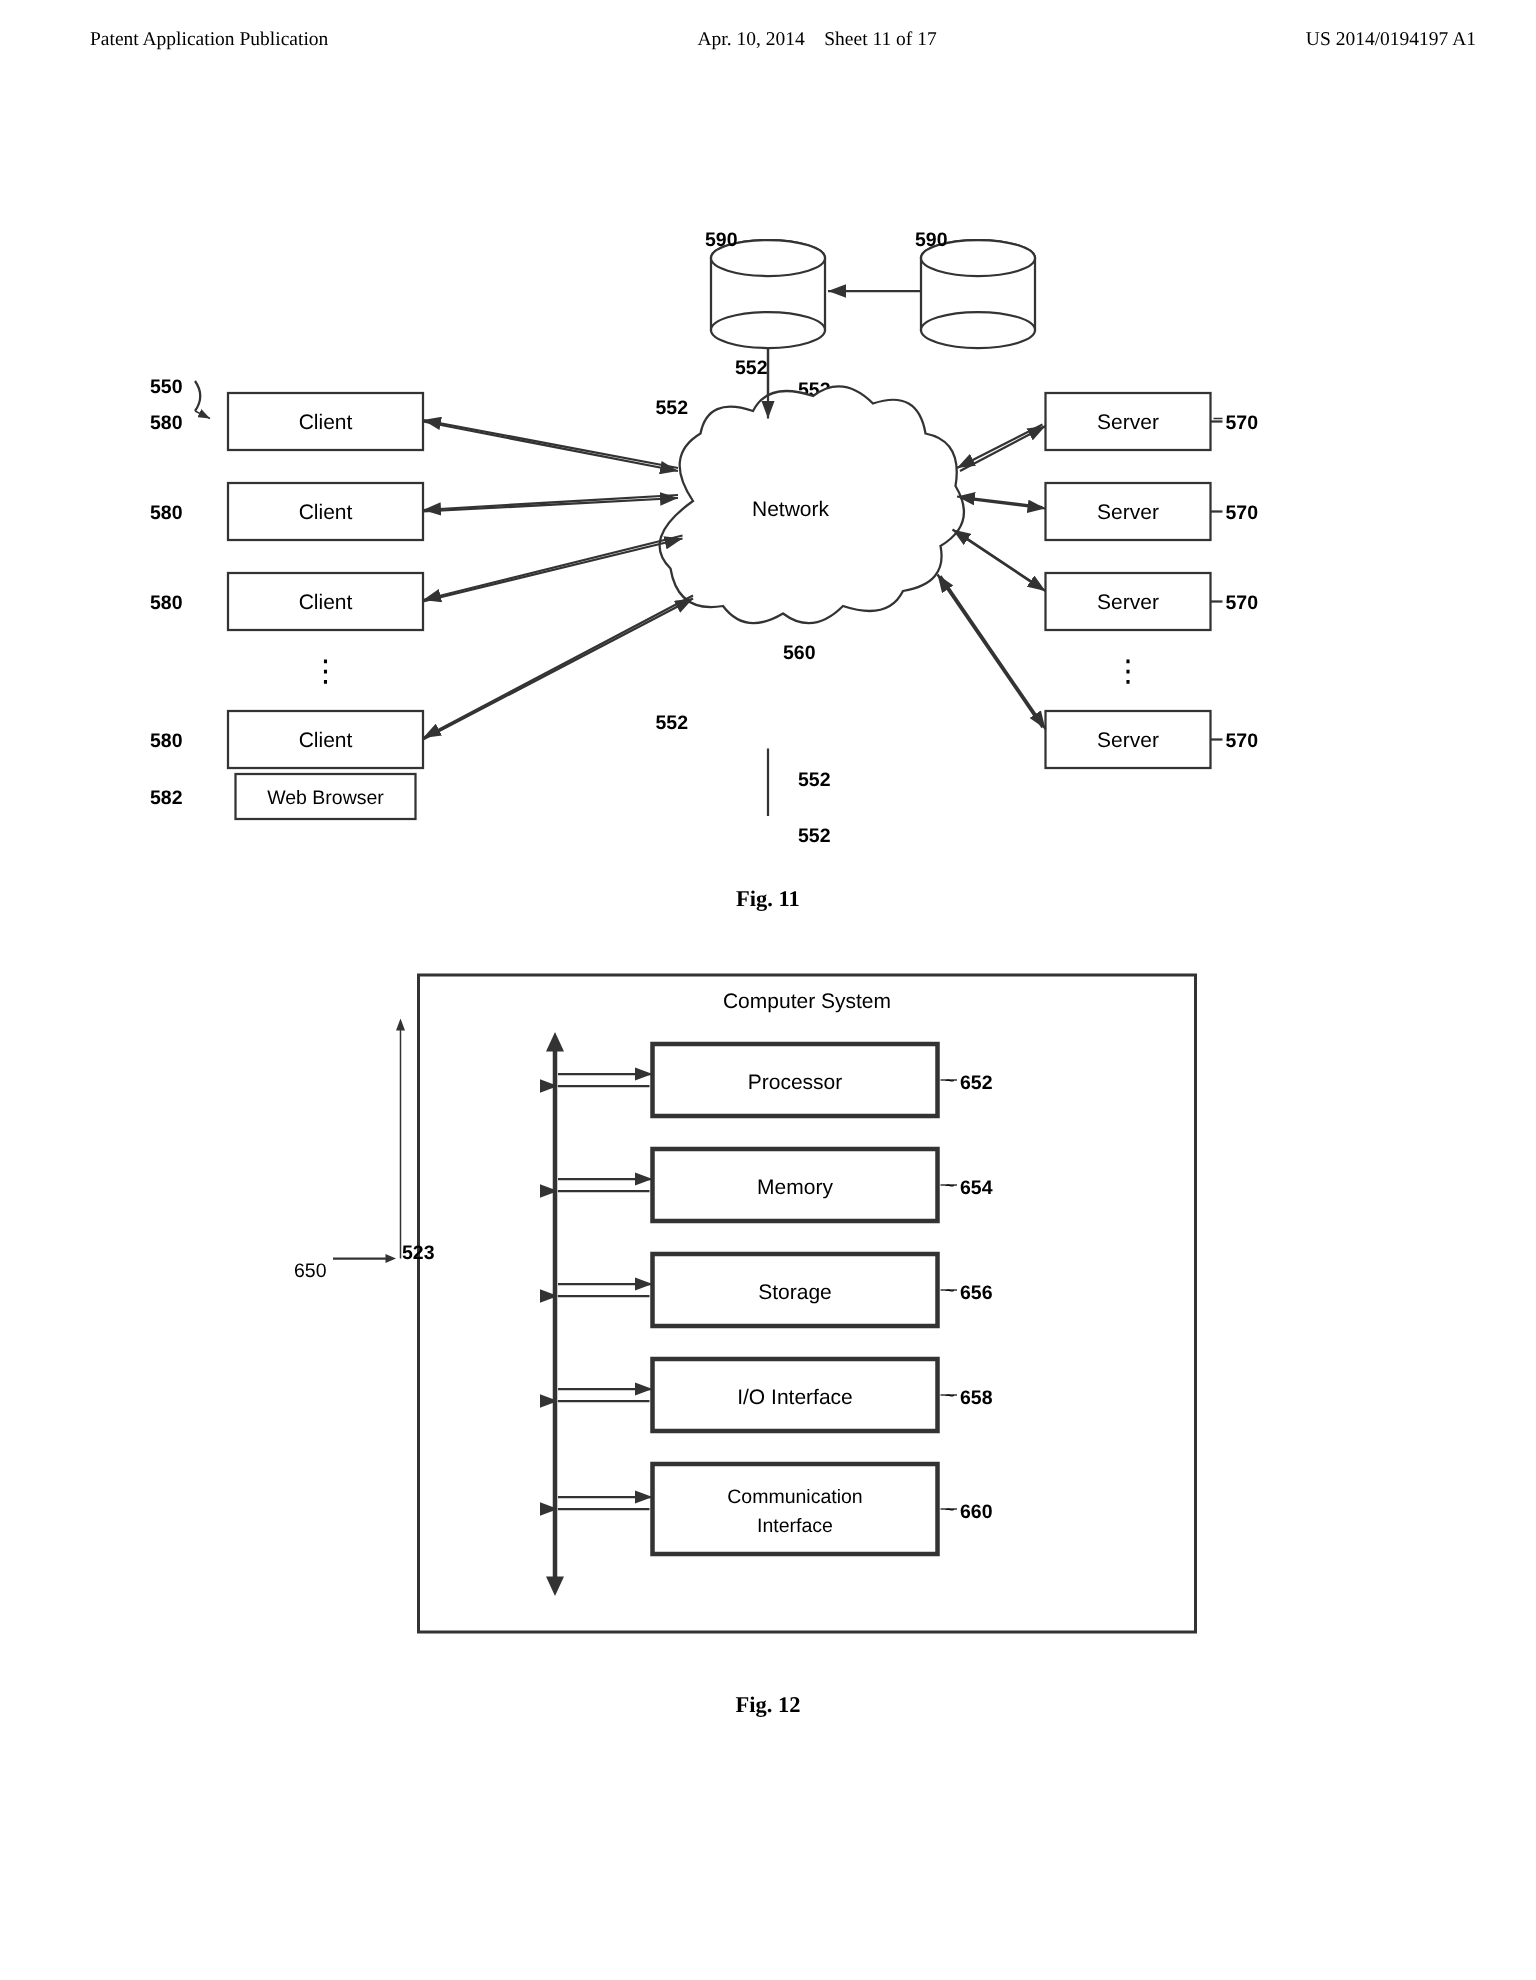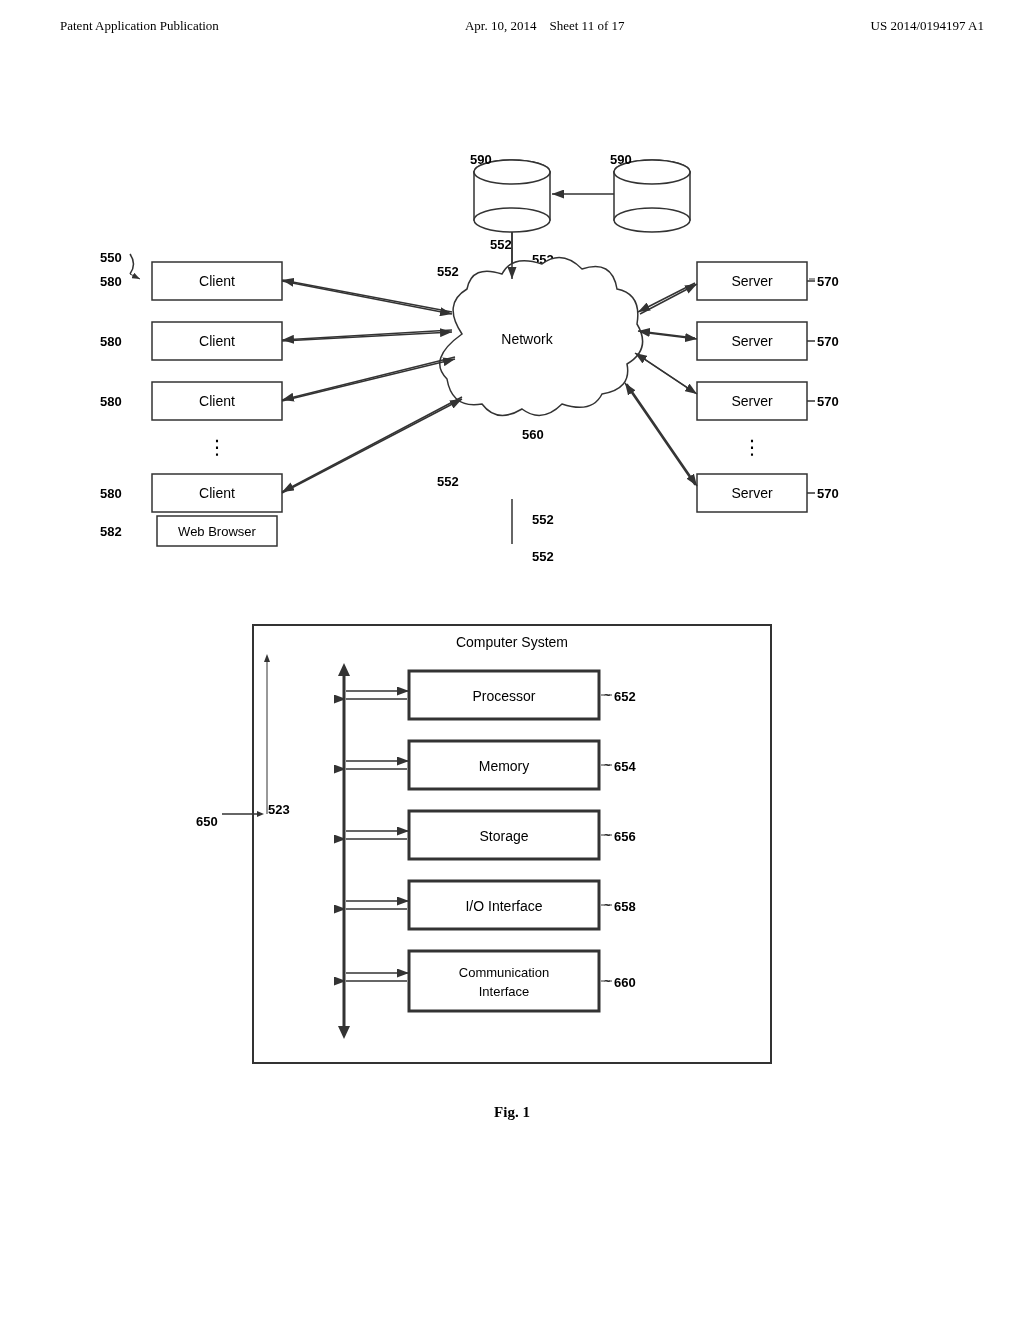--- a/index.html
+++ b/index.html
@@ -217,24 +217,27 @@
       <text x="450" y="497" font-size="13" font-weight="bold" font-family="Arial,sans-serif">552</text>
 
       <line x1="725" y1="217" x2="733" y2="217" stroke="#333" stroke-width="1.5"></line>
       <line x1="725" y1="277" x2="733" y2="277" stroke="#333" stroke-width="1.5"></line>
       <line x1="725" y1="337" x2="733" y2="337" stroke="#333" stroke-width="1.5"></line>
       <line x1="725" y1="429" x2="733" y2="429" stroke="#333" stroke-width="1.5"></line>
 
     </svg>
   </div>
 
+  <div class="fig-caption">
+    <span>Fig. 11</span>
+  </div>
 
   <div style="position:relative; width:660px; height:480px; margin: 30px auto 0 auto;">
 
-    <div style="position:absolute; left:70px; top:10px; width:520px; height:440px; border:2px solid #333;">
+    <div style="position:absolute; left:96px; top:10px; width:520px; height:440px; border:2px solid #333;">
 
       <div style="text-align:center; font-size:14px; padding-top:8px; font-family:Arial,sans-serif;">
         <span>Computer System</span>
       </div>
 
       <svg width="520" height="400" style="position:absolute; top:35px; left:0;">
         <defs>
           <marker id="ah2" markerWidth="8" markerHeight="6" refX="8" refY="3" orient="auto">
             <polygon points="0 0, 8 3, 0 6" fill="#333"></polygon>
           </marker>
@@ -297,36 +300,36 @@
 
         <text x="350" y="38" font-size="11" font-family="Arial,sans-serif">~</text>
         <text x="350" y="108" font-size="11" font-family="Arial,sans-serif">~</text>
         <text x="350" y="178" font-size="11" font-family="Arial,sans-serif">~</text>
         <text x="350" y="248" font-size="11" font-family="Arial,sans-serif">~</text>
         <text x="350" y="324" font-size="11" font-family="Arial,sans-serif">~</text>
       </svg>
 
     </div>
 
-    <div style="position:absolute; left:14px; top:200px; font-size:13px; font-weight:bold; font-family:Arial,sans-serif;">
+    <div style="position:absolute; left:14px; top:200px; font-size:13px; font-weight:normal; font-family:Arial,sans-serif;">
       <span>650</span>
     </div>
 
     <svg style="position:absolute; left:0; top:0; width:100px; height:480px;">
       <line x1="40" y1="200" x2="78" y2="200" stroke="#333" stroke-width="1.5"></line>
       <polygon points="75,197 82,200 75,203" fill="#333"></polygon>
     </svg>
 
     <div style="position:absolute; left:86px; top:188px; font-size:13px; font-weight:bold; font-family:Arial,sans-serif;">
       <span>523</span>
     </div>
     <svg style="position:absolute; left:80px; top:40px; width:10px; height:440px;">
       <line x1="5" y1="5" x2="5" y2="160" stroke="#333" stroke-width="1"></line>
       <polygon points="2,8 5,0 8,8" fill="#333"></polygon>
     </svg>
 
   </div>
 
   <div class="fig-caption" style="margin-top:10px;">
-    <span>Fig. 1</span>
+    <span>Fig. 12</span>
   </div>
 
 </div>
 
 </body></html>

